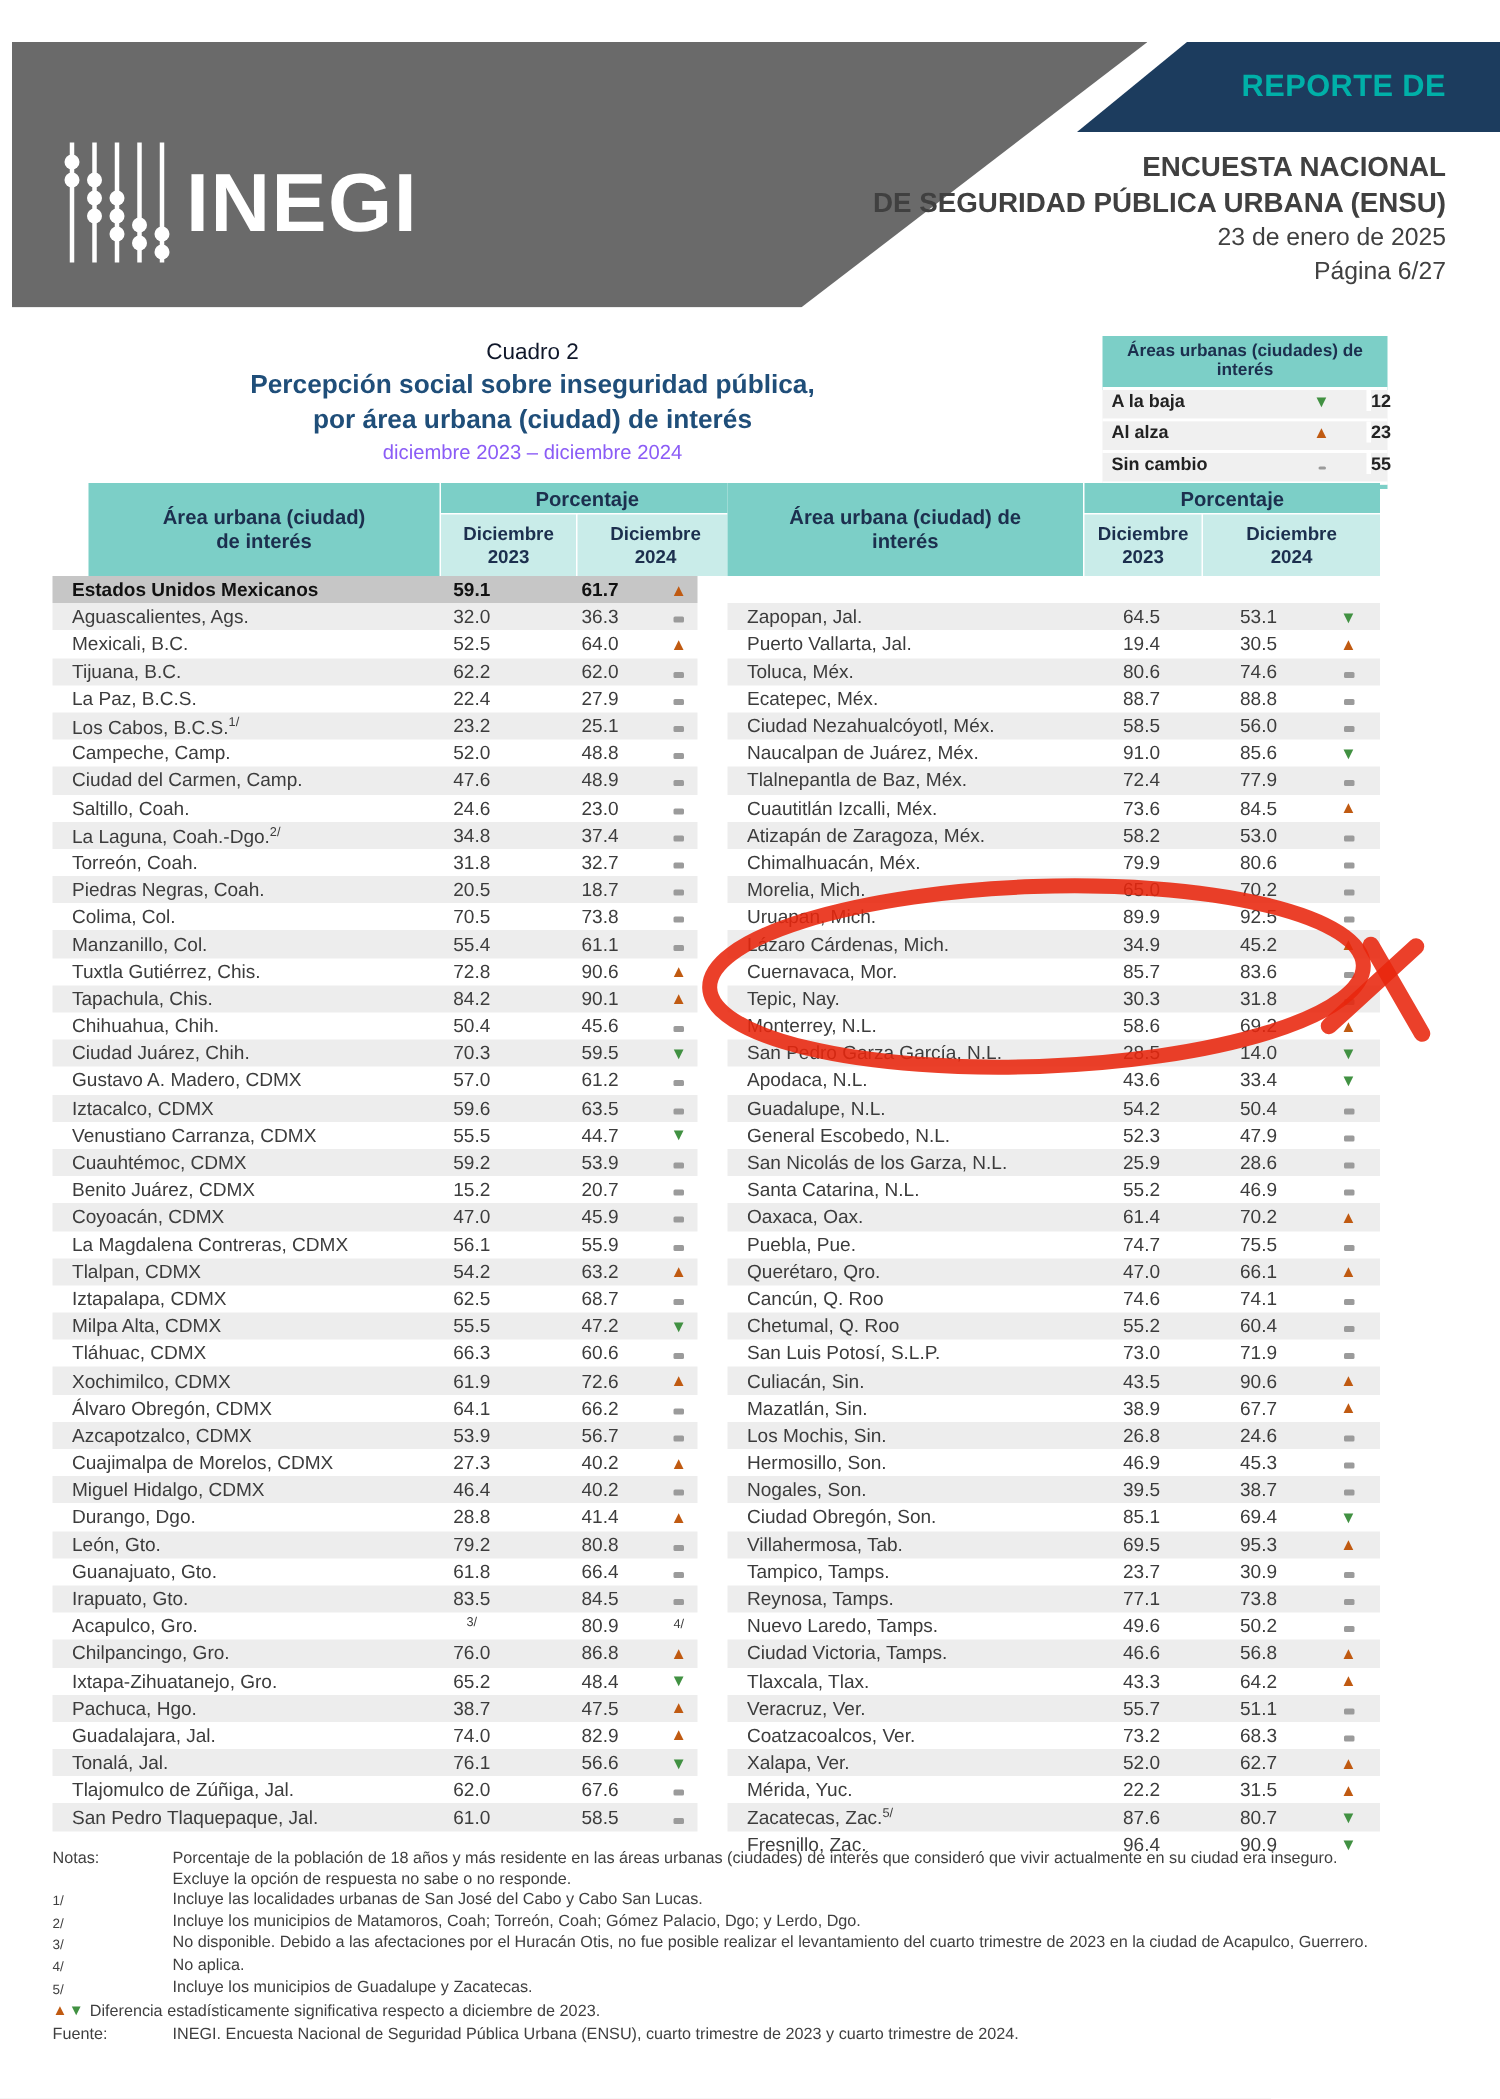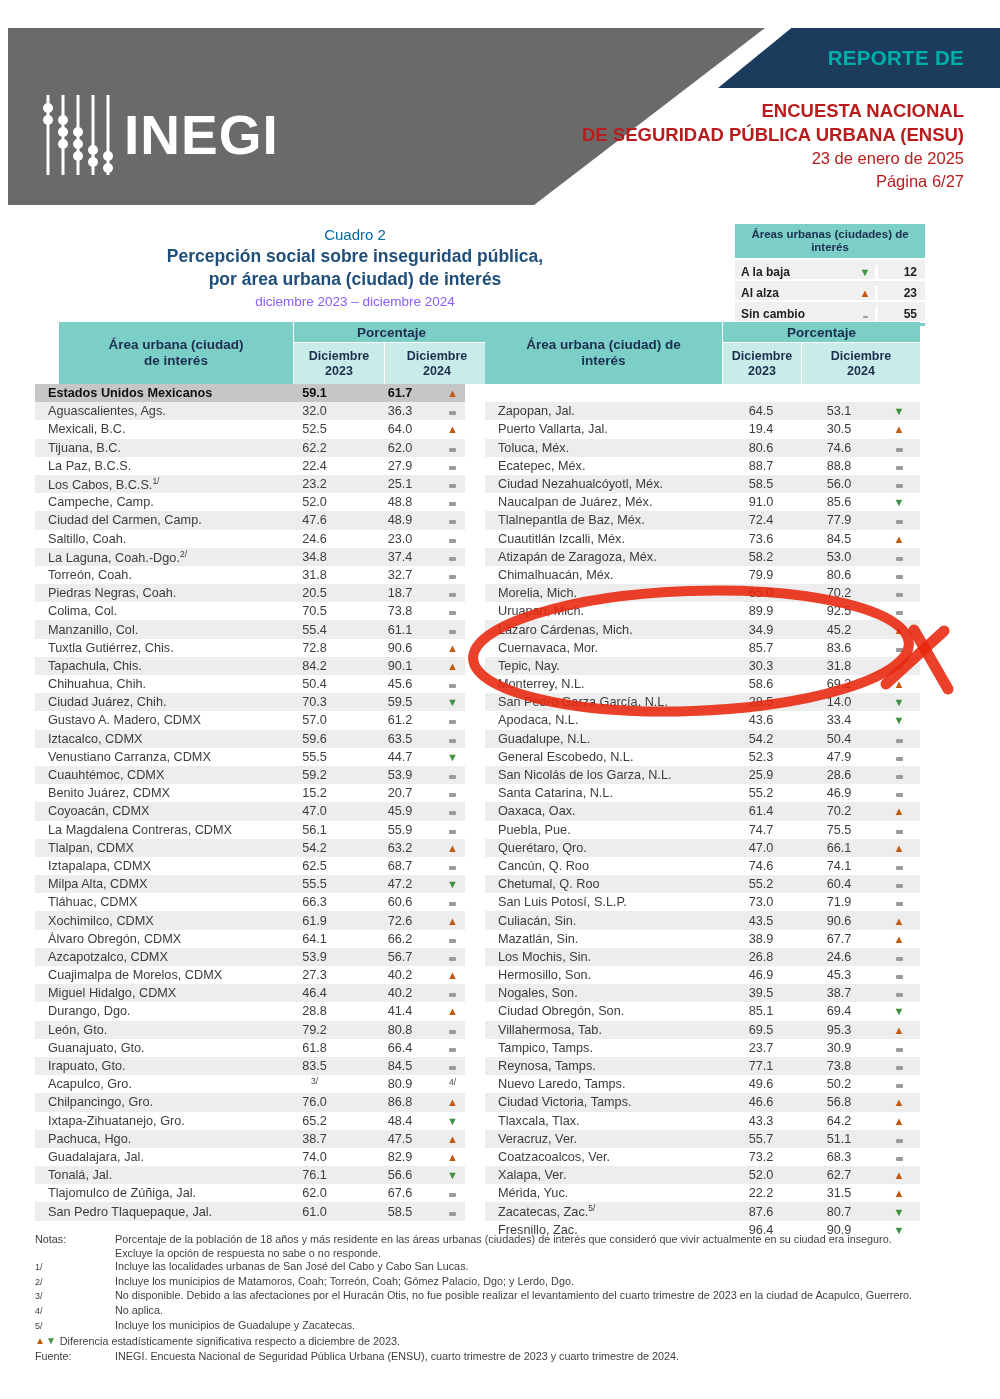--- a/index.html
+++ b/index.html
@@ -8,39 +8,39 @@
 
   
   .gray-poly { position:absolute; left:8px; top:28px; width:757px; height:177px; background:#6a6a6a;
                clip-path:polygon(0 0, 100% 0, 69.5% 100%, 0 100%); }
   .navy-band { position:absolute; left:718px; top:28px; width:282px; height:60px; background:#1c3c5e;
                clip-path:polygon(26% 0, 100% 0, 100% 100%, 0 100%); }
   .navy-band .banner-text { display:block; text-align:right; padding-right:36px; line-height:60px;
                color:#00b0a8; font-size:20.5px; font-weight:bold; letter-spacing:.3px; }
   .logo { position:absolute; left:42px; top:92px; display:flex; align-items:center; gap:10px; }
   .logo .inegi-word { color:#ffffff; font-size:55px; font-weight:800; letter-spacing:1px; line-height:80px; }
-  .hdr-right { position:absolute; right:36px; top:99px; text-align:right; color:#b91c1c; }
+  .hdr-right { position:absolute; right:36px; top:99px; text-align:right; color:#404040; }
   .hdr-right .l1, .hdr-right .l2 { font-size:18.5px; font-weight:bold; line-height:24px; }
   .hdr-right .l3, .hdr-right .l4 { font-size:16.5px; line-height:23px; }
 
   
   .title-block { position:absolute; left:35px; top:226px; width:640px; text-align:center; }
-  .title-block .cuadro { font-size:15px; color:#0369a1; margin-bottom:2px; }
+  .title-block .cuadro { font-size:15px; color:#0f172a; margin-bottom:2px; }
   .title-block .t1, .title-block .t2 { font-size:17.5px; font-weight:bold; color:#1f4e79; line-height:23px; }
   .title-block .period { font-size:13.5px; color:#8b5cf6; margin-top:3px; }
 
   
   .summary { position:absolute; left:735px; top:224px; width:190px; border-bottom:3px solid #7ccfc7; }
   .summary .s-head { background:#7ccfc7; color:#1c2f4e; font-weight:bold; font-size:11.5px;
                      text-align:center; line-height:13px; padding:4px 4px; border-bottom:2px solid #fff; }
-  .s-row { display:flex; align-items:flex-end; height:21px; background:#f0f0f0; border-bottom:2px solid #fff;
-           font-size:12px; font-weight:bold; color:#222; }
+  .s-row { display:flex; align-items:flex-start; height:21px; background:#f0f0f0; border-bottom:2px solid #fff;
+           font-size:12px; font-weight:bold; color:#222;gap:20px; }
   .s-row .s-label { flex:1 1 auto; padding-left:6px; }
   .s-row .s-icon { width:20px; text-align:center; }
-  .s-row .s-val { width:50px; text-align:right; padding-right:8px; border-left:3px solid #fff; }
+  .s-row .s-val { width:14px; text-align:right; padding-right:8px; border-left:3px solid #fff; }
 
   
   .tables { position:absolute; left:35px; top:322px; display:flex; gap:20px; }
   .tbl-left { width:430px; }
   .tbl-right { width:435px; }
   .thead { display:grid; grid-template-rows:20px 41px; gap:1px; background:#fff; }
   .tbl-left  .thead { grid-template-columns:234px 90px 104px;padding-left:24px; }
   .tbl-right .thead { grid-template-columns:237px 78px 118px; }
   .th { display:flex; flex-direction:column; align-items:center; justify-content:center;
         color:#1c2f4e; font-weight:bold; }

